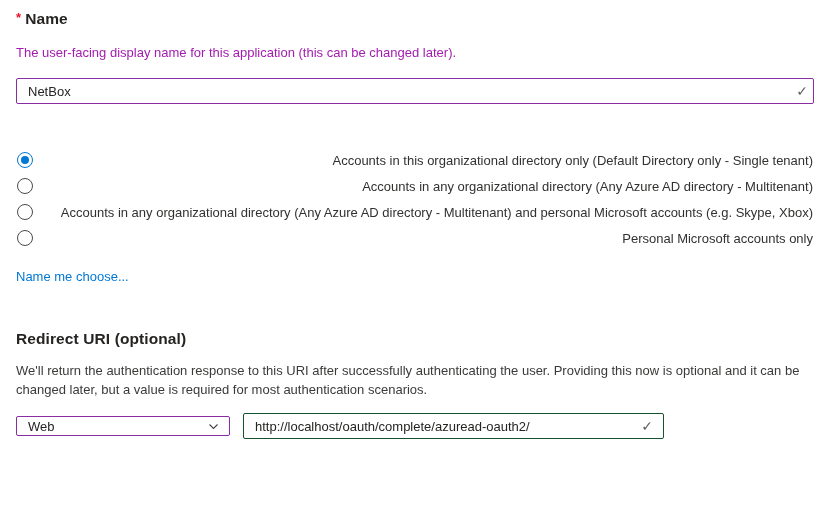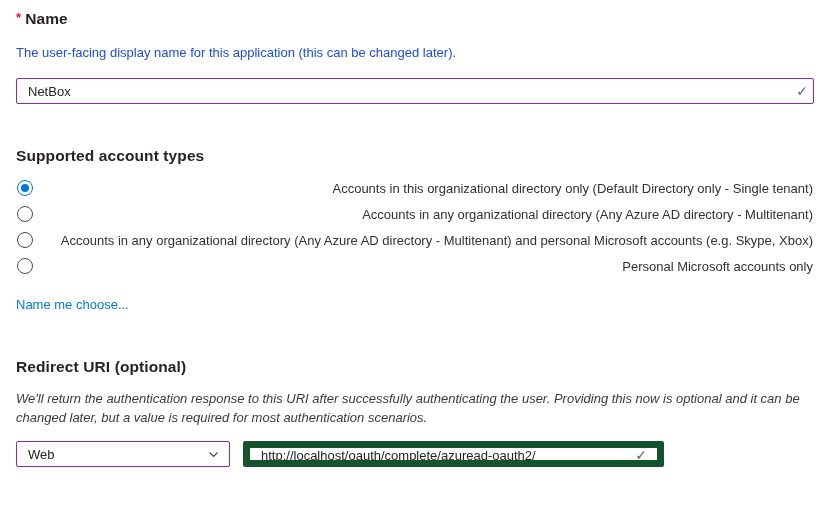--- a/index.html
+++ b/index.html
@@ -15,21 +15,21 @@
     font-size: 15.5px;
     font-weight: 700;
     color: #252423;
     letter-spacing: 0.1px;
   }
   .required-marker { color: #e81123; margin-right: 4px; font-size: 13px; vertical-align: 2px; }
 
   .field-desc {
     margin-top: 15px;
     font-size: 13px;
-    color: #1d4ed8;
+    color: #a21caf;
     line-height: 19px;
     max-width: 800px;
   }
 
   .text-input {
     margin-top: 16px;
     height: 26px;
     width: 798px;
     border: 1px solid #8a2da5;
     border-radius: 2px;
@@ -84,65 +84,64 @@
     cursor: pointer;
   }
 
   .redirect-section { margin-top: 46px; }
   .redirect-desc {
     margin-top: 13px;
     font-size: 13px;
     line-height: 19px;
     color: #3b3a39;
     max-width: 800px;
-    font-style: italic;
   }
 
   .redirect-row { margin-top: 14px; display: flex; align-items: center; }
   .platform-select {
     width: 214px;
-    height: 26px;
+    height: 20px;
     border: 1px solid #8a2da5;
     border-radius: 2px;
     display: flex;
     align-items: center;
     padding: 0 9px 0 11px;
     cursor: pointer;
     background: #fff;
   }
   .platform-select .value { flex: 1; font-size: 13px; color: #252423; }
   .chevron-icon { flex: none; display: flex; align-items: center; }
   .uri-input {
     margin-left: 13px;
     width: 421px;
     height: 26px;
-    border: 7px solid #14532d;
+    border: 1px solid #14532d;
     border-radius: 2px;
     display: flex;
+    align-items: center;
     padding: 0 10px 0 11px;
     background: #fff;
   }
   .uri-input .value { flex: 1; font-size: 13px; color: #252423; white-space: nowrap; overflow: hidden; }
 </style>
 </head>
 <body>
 
 <div class="page">
 
   <div class="section-title">
     <span class="required-marker">*</span><span>Name</span>
   </div>
   <div class="field-desc">The user-facing display name for this application (this can be changed later).</div>
   <div class="text-input">
     <span class="value">NetBox</span>
     <span class="check-icon">✓</span>
   </div>
 
   <div class="account-section">
-    <div class="section-title">Supported account types</div>
 
     <div class="radio-group">
       <div class="radio-row selected">
         <span class="radio"></span>
         <span class="radio-label">Accounts in this organizational directory only (Default Directory only - Single tenant)</span>
       </div>
       <div class="radio-row">
         <span class="radio"></span>
         <span class="radio-label">Accounts in any organizational directory (Any Azure AD directory - Multitenant)</span>
       </div>

